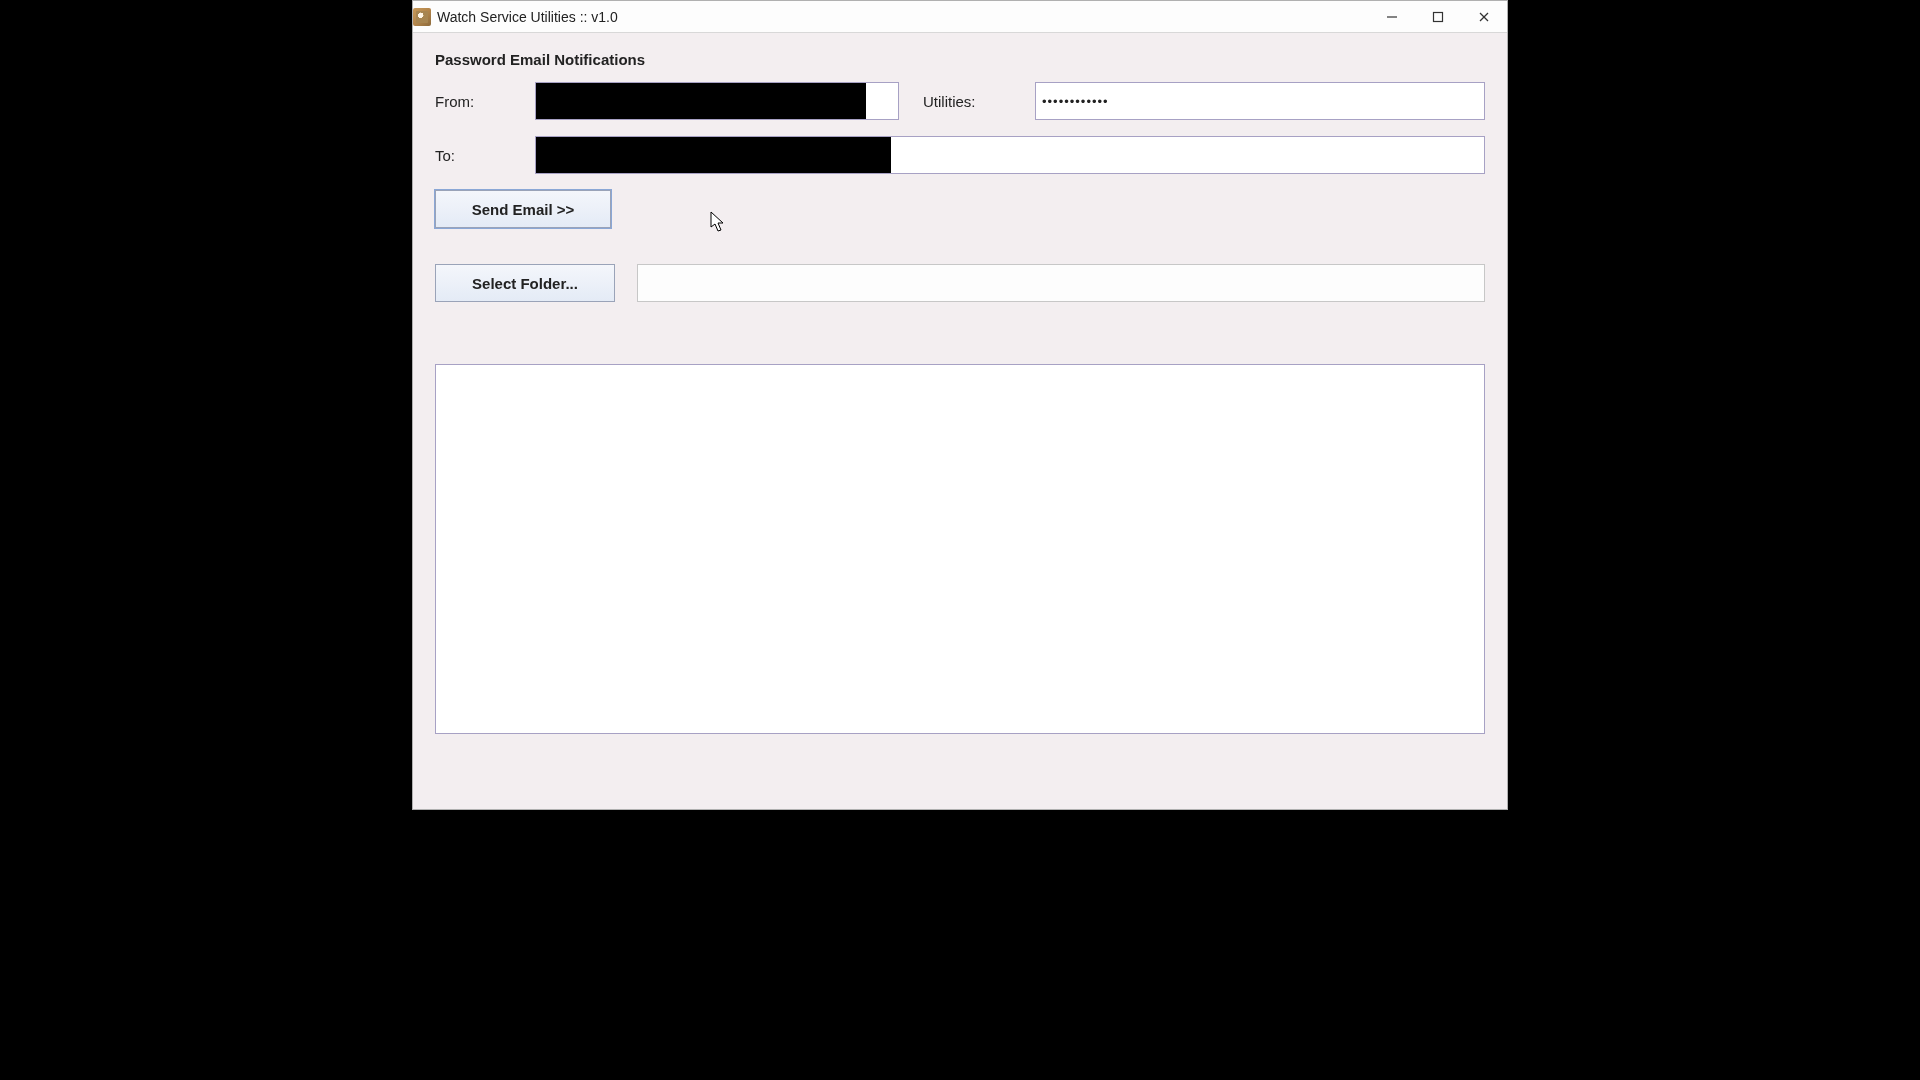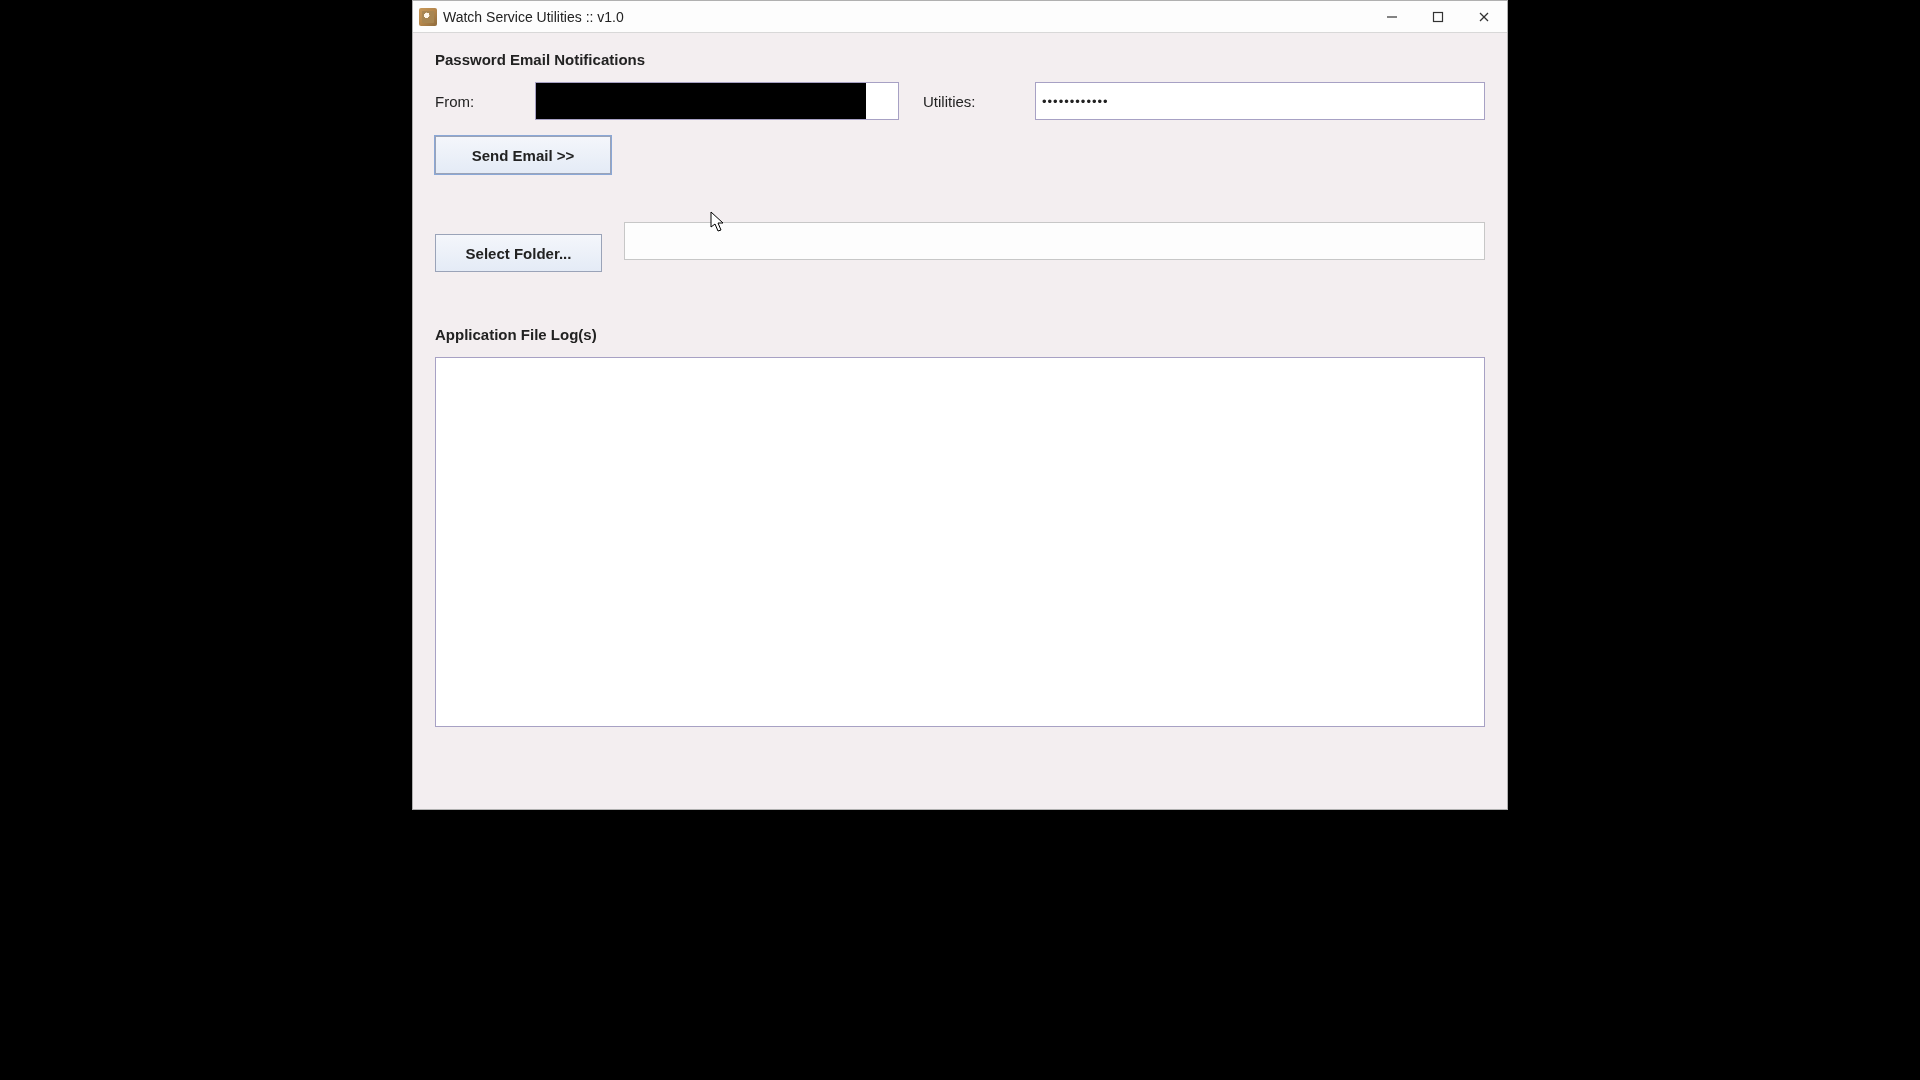--- a/index.html
+++ b/index.html
@@ -25,21 +25,20 @@
       border: 1px solid #b0b0b0;
       box-shadow: 0 0 0 1px rgba(0,0,0,0.05);
       position: relative;
     }
     .titlebar {
       height: 32px;
       background: #fdfdfd;
       border-bottom: 1px solid #d8d8d8;
       display: flex;
       align-items: center;
-      padding-left: 6px;
     }
     .titlebar .app-icon {
       width: 18px;
       height: 18px;
       margin-right: 6px;
       background: linear-gradient(135deg, #c99a5a 0%, #b3854b 50%, #8d6a3c 100%);
       border-radius: 2px;
       position: relative;
     }
     .titlebar .app-icon::after {
@@ -122,21 +121,21 @@
       font-size: 15px;
       font-weight: 600;
       color: #222;
       cursor: pointer;
       padding: 0 16px;
       display: inline-flex;
       align-items: center;
       justify-content: center;
     }
     .btn-send { width: 176px; box-shadow: 0 0 0 1px #8aa7d6; }
-    .btn-folder { width: 167px; margin-top: 24px; }
+    .btn-folder { width: 180px; }
     .gap-vert { height: 36px; }
     .folder-row { display: flex; align-items: center; gap: 22px; margin-bottom: 18px; }
     .folder-display {
       flex: 1;
       height: 38px;
       border: 1px solid #c7c7c7;
       background: #fdfdfd;
     }
     .log-area {
       width: 100%;
@@ -192,36 +191,42 @@
       <div class="input from-input">
         <div class="redacted"></div>
         <span></span>
       </div>
       <div class="label pwd-label">Utilities:</div>
       <div class="input pwd-input">
         <span class="pwd-dots">••••••••••••</span>
       </div>
     </div>
 
+    <div class="row">
+      <div class="label">To:</div>
+      <div class="input to-input">
+        <div class="redacted"></div>
+        <span></span>
+      </div>
+    </div>
 
     <button class="btn btn-send">Send Email &gt;&gt;</button>
 
     <div class="gap-vert"></div>
 
 
     <div class="folder-row">
       <button class="btn btn-folder">Select Folder...</button>
       <div class="folder-display">
         <span></span>
       </div>
     </div>
 
     <div class="gap-vert"></div>
 
-    <div class="section-title">Application File Log(s)</div>
     <div class="log-area">
       <span></span>
     </div>
 
   </div>
 
   <div class="cursor">
     <svg viewBox="0 0 16 22">
       <path d="M1 1 L1 16 L5 13 L8 20 L11 19 L8 12 L13 12 Z" fill="#fff" stroke="#000" stroke-width="1"></path>
     </svg>

